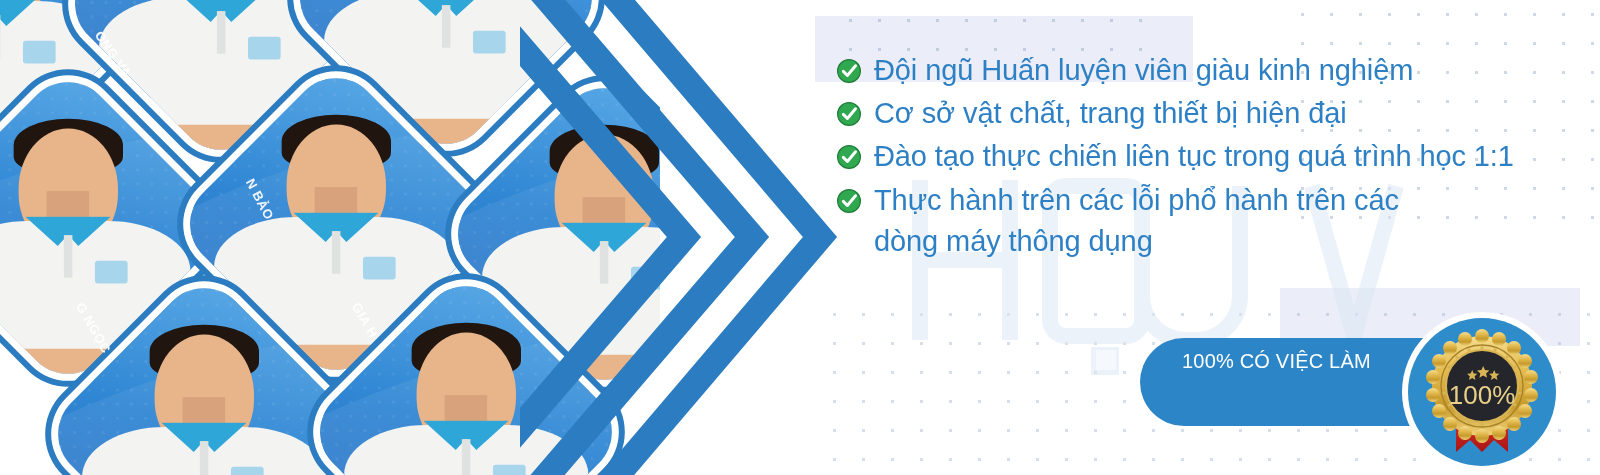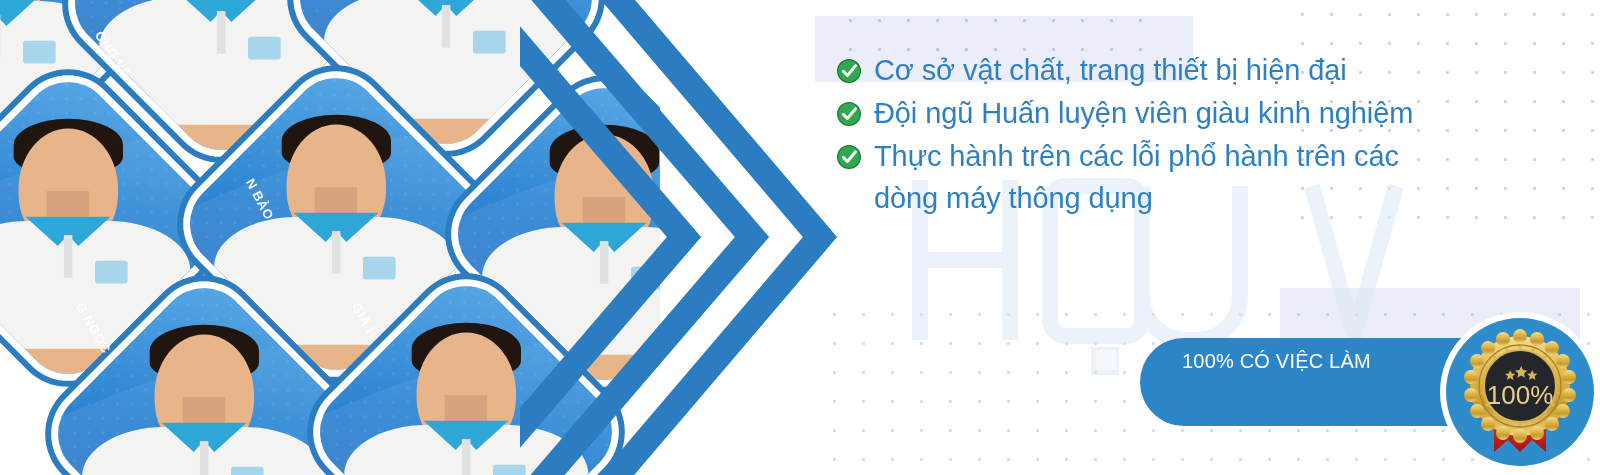--- a/index.html
+++ b/index.html
@@ -219,21 +219,21 @@
   #pill-sub {
     font-size: 20px;
     font-weight: 400;
     letter-spacing: .2px;
     line-height: 1.25;
     margin-top: 1px;
   }
 
   #seal-wrap {
     position: absolute;
-    left: 786px; top: 318px;
+    left: 748px; top: 318px;
     width: 148px; height: 148px;
   }
   #seal-disc {
     position: absolute; inset: 0;
     border-radius: 50%;
     background: #2f8ccb;
     box-shadow: 0 0 0 6px #ffffff;
   }
   #seal-svg { position: absolute; left: 12px; top: 10px; }
 </style>
@@ -428,32 +428,40 @@
     </svg>
 
     <div id="bullets">
 
       <div class="bullet">
         <svg class="chk" viewBox="0 0 32 32">
           <circle cx="16" cy="16" r="14" fill="#2fa84f"></circle>
           <circle cx="16" cy="16" r="14" fill="none" stroke="#1d7a36" stroke-width="1.5"></circle>
           <path d="M9 16.5 L14 21.5 L24 9.5" fill="none" stroke="#ffffff" stroke-width="3.6" stroke-linecap="round" stroke-linejoin="round"></path>
         </svg>
-        <div class="btext">Cơ sở vật chất, trang thiết bị hiện đại</div>
+        <div class="btext">Đội ngũ Huấn luyện viên giàu kinh nghiệm</div>
       </div>
 
       <div class="bullet">
         <svg class="chk" viewBox="0 0 32 32">
           <circle cx="16" cy="16" r="14" fill="#2fa84f"></circle>
           <circle cx="16" cy="16" r="14" fill="none" stroke="#1d7a36" stroke-width="1.5"></circle>
           <path d="M9 16.5 L14 21.5 L24 9.5" fill="none" stroke="#ffffff" stroke-width="3.6" stroke-linecap="round" stroke-linejoin="round"></path>
         </svg>
-        <div class="btext">Đội ngũ Huấn luyện viên giàu kinh nghiệm</div>
-      </div>
-
+        <div class="btext">Cơ sở vật chất, trang thiết bị hiện đại</div>
+      </div>
+
+      <div class="bullet">
+        <svg class="chk" viewBox="0 0 32 32">
+          <circle cx="16" cy="16" r="14" fill="#2fa84f"></circle>
+          <circle cx="16" cy="16" r="14" fill="none" stroke="#1d7a36" stroke-width="1.5"></circle>
+          <path d="M9 16.5 L14 21.5 L24 9.5" fill="none" stroke="#ffffff" stroke-width="3.6" stroke-linecap="round" stroke-linejoin="round"></path>
+        </svg>
+        <div class="btext" style="max-width:655px;">Đào tạo thực chiến liên tục trong quá trình học 1:1</div>
+      </div>
 
       <div class="bullet">
         <svg class="chk" viewBox="0 0 32 32">
           <circle cx="16" cy="16" r="14" fill="#2fa84f"></circle>
           <circle cx="16" cy="16" r="14" fill="none" stroke="#1d7a36" stroke-width="1.5"></circle>
           <path d="M9 16.5 L14 21.5 L24 9.5" fill="none" stroke="#ffffff" stroke-width="3.6" stroke-linecap="round" stroke-linejoin="round"></path>
         </svg>
         <div class="btext" style="max-width:540px;">Thực hành trên các lỗi phổ hành trên các dòng máy thông dụng</div>
       </div>
 

